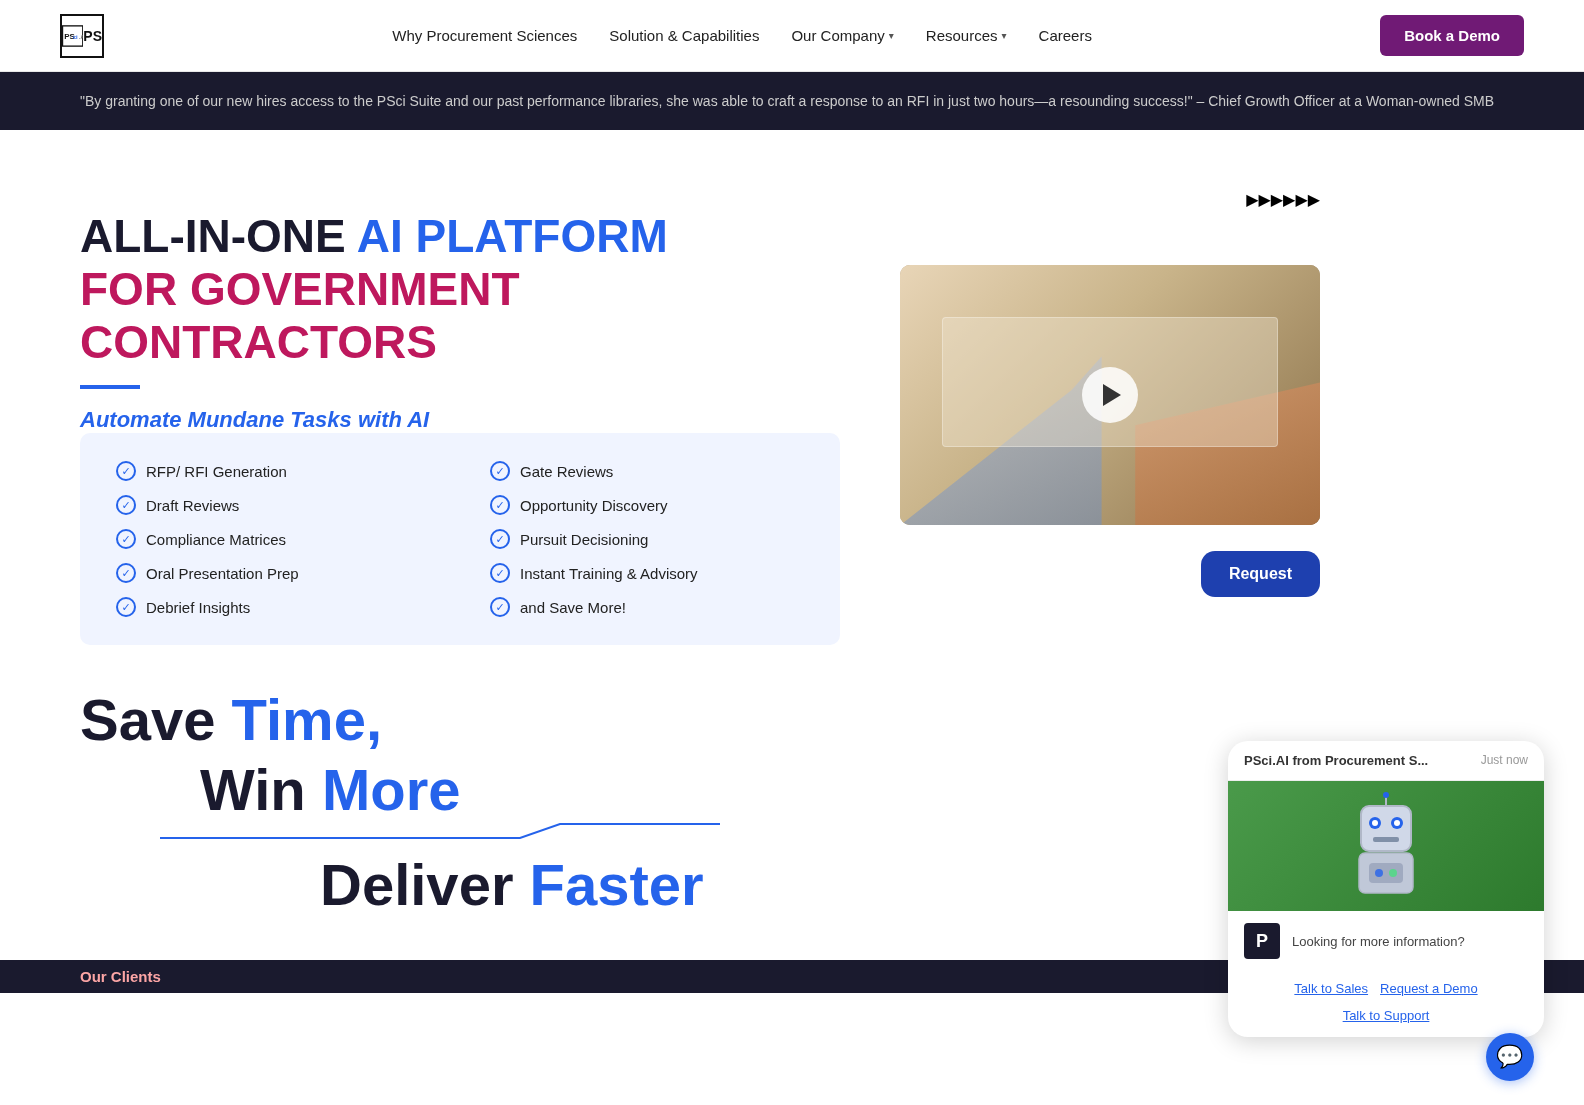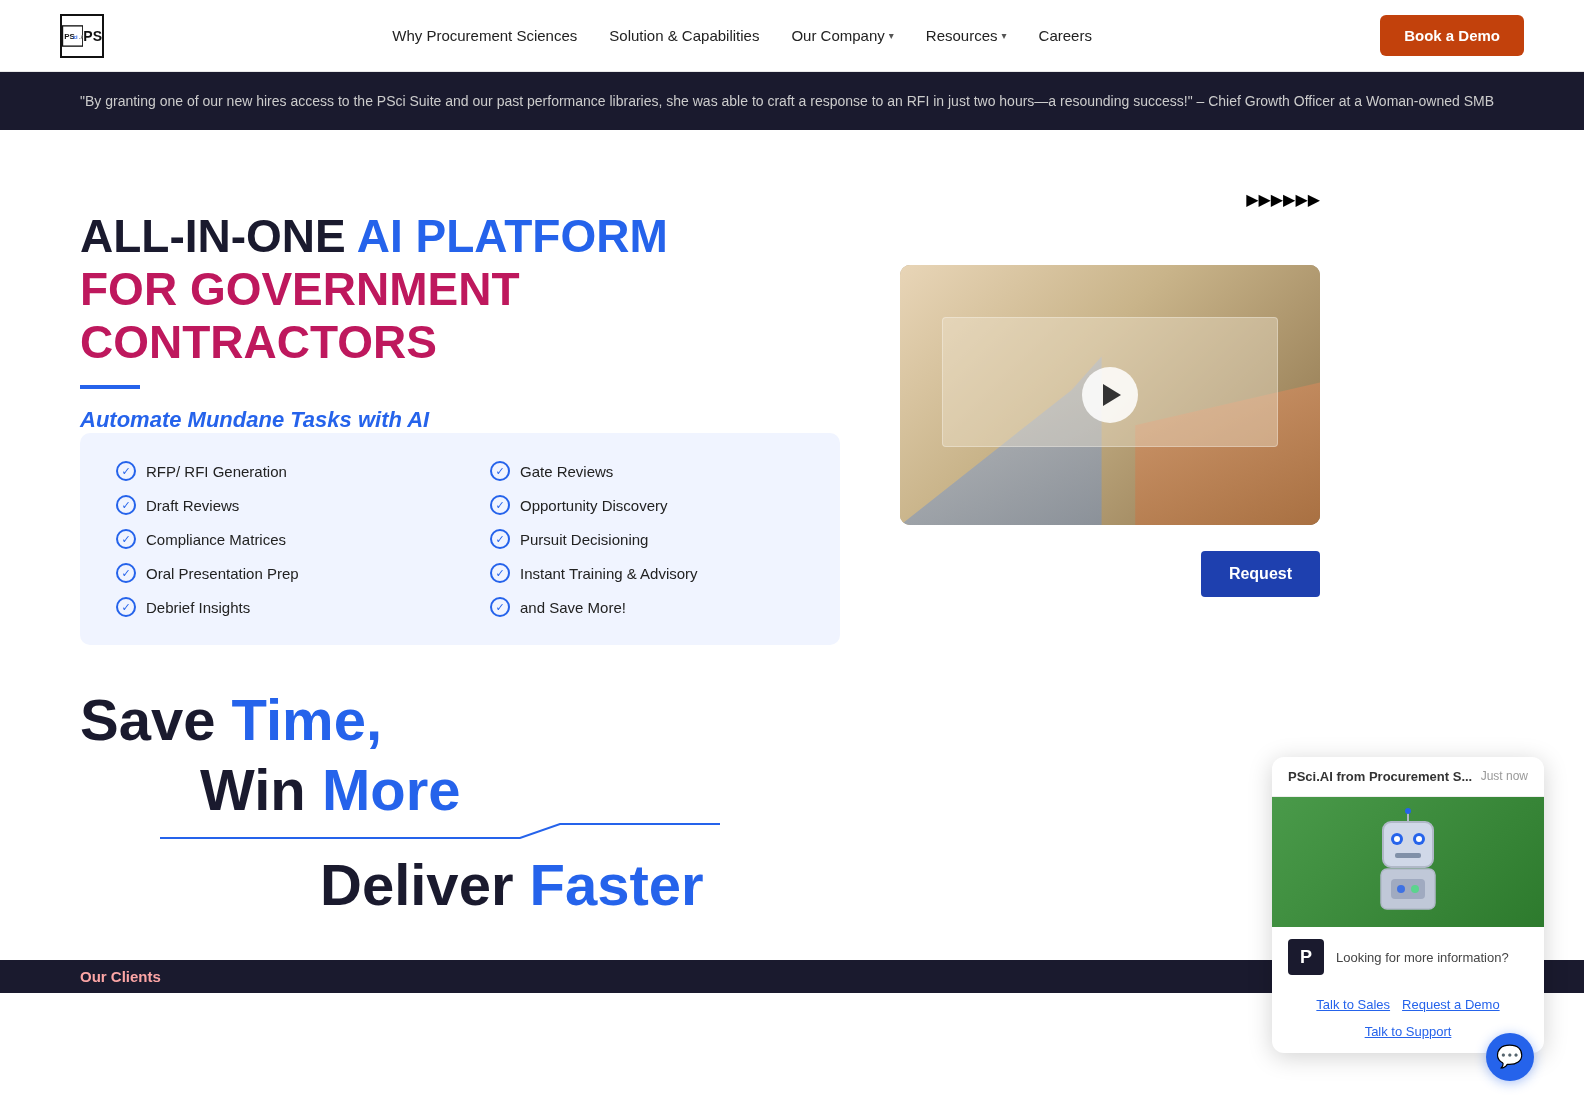--- a/index.html
+++ b/index.html
@@ -50,21 +50,21 @@
       display: flex;
       align-items: center;
       gap: 4px;
       cursor: pointer;
     }
     .nav-link .chevron {
       font-size: 10px;
       color: #555;
     }
     .book-demo-btn {
-      background: #c2410c;
+      background: #701a75;
       color: #fff;
       border: none;
       border-radius: 6px;
       padding: 12px 24px;
       font-size: 15px;
       font-weight: 600;
       cursor: pointer;
     }
 
     
@@ -244,21 +244,21 @@
       gap: 2px;
       align-self: flex-end;
       margin-bottom: 4px;
     }
 
     
     .request-btn {
       background: #1e40af;
       color: #fff;
       border: none;
-      border-radius: 4px;
+      border-radius: 14px;
       padding: 14px 28px;
       font-size: 16px;
       font-weight: 700;
       cursor: pointer;
       align-self: flex-end;
       margin-top: 10px;
     }
 
     
     .footer-strip {
@@ -269,25 +269,25 @@
       margin-top: auto;
     }
     .footer-clients {
       font-weight: 600;
       font-size: 15px;
     }
 
     
     .chat-widget {
       position: fixed;
-      bottom: 52px;
+      bottom: 68px;
       right: 40px;
-      width: 272px;
+      width: 316px;
       background: #fff;
-      border-radius: 12px;
+      border-radius: 20px;
       box-shadow: 0 4px 24px rgba(0,0,0,0.18);
       overflow: hidden;
       z-index: 1000;
     }
     .chat-header {
       padding: 12px 16px;
       display: flex;
       justify-content: space-between;
       align-items: flex-start;
       border-bottom: 1px solid #eee;

